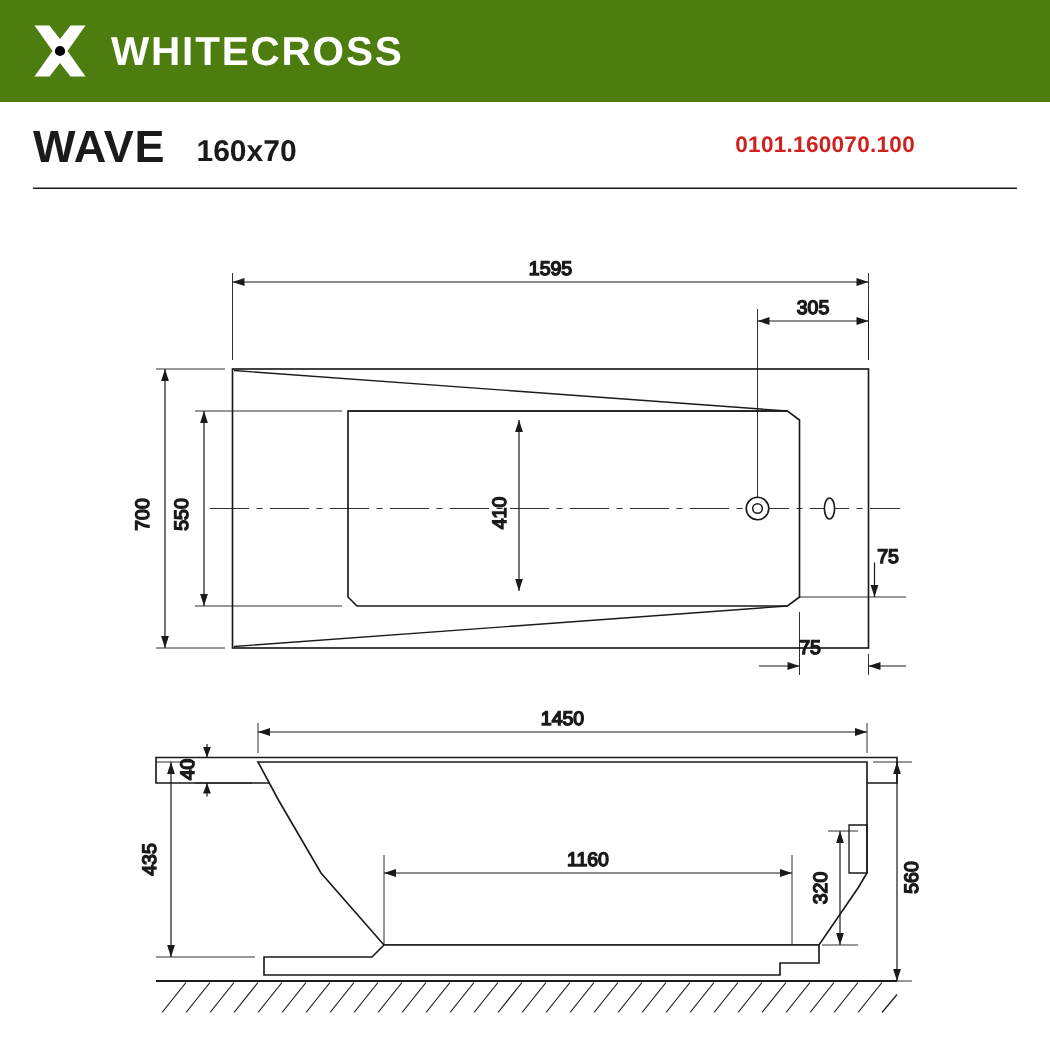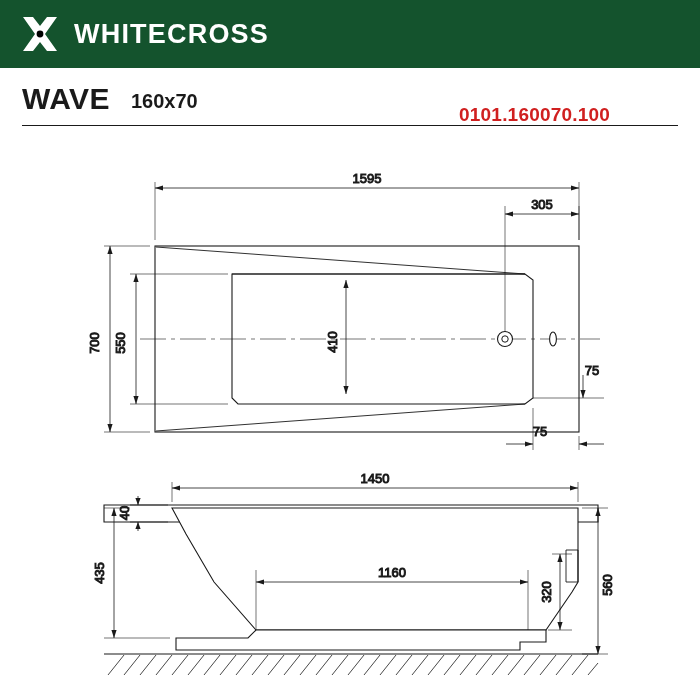--- a/index.html
+++ b/index.html
@@ -19,21 +19,21 @@
     width: 700px;
     height: 700px;
     background: #ffffff;
   }
   
   .header-bar {
     position: absolute;
     left: 0; top: 0;
     width: 700px;
     height: 68px;
-    background: #14532d;
+    background: #4d7c0f;
     display: flex;
     align-items: center;
   }
   .logo-mark {
     margin-left: 20px;
     width: 40px;
     height: 40px;
     position: relative;
     flex: none;
   }
@@ -64,25 +64,24 @@
     position: absolute;
     left: 131px; top: 22px;
     font-size: 20px;
     font-weight: bold;
     color: #1a1a1a;
     text-align: right;
   }
   .article-code {
     position: absolute;
     right: 24px; top: 20px;
-    font-size: 19px;
+    font-size: 15px;
     font-weight: bold;
     color: #d02020;
     letter-spacing: 0.2px;
-    margin-top: 16px;
   }
   .title-rule {
     position: absolute;
     left: 22px; top: 57px;
     width: 656px;
     height: 1px;
     background: #1a1a1a;
   }
   
   .drawing {

